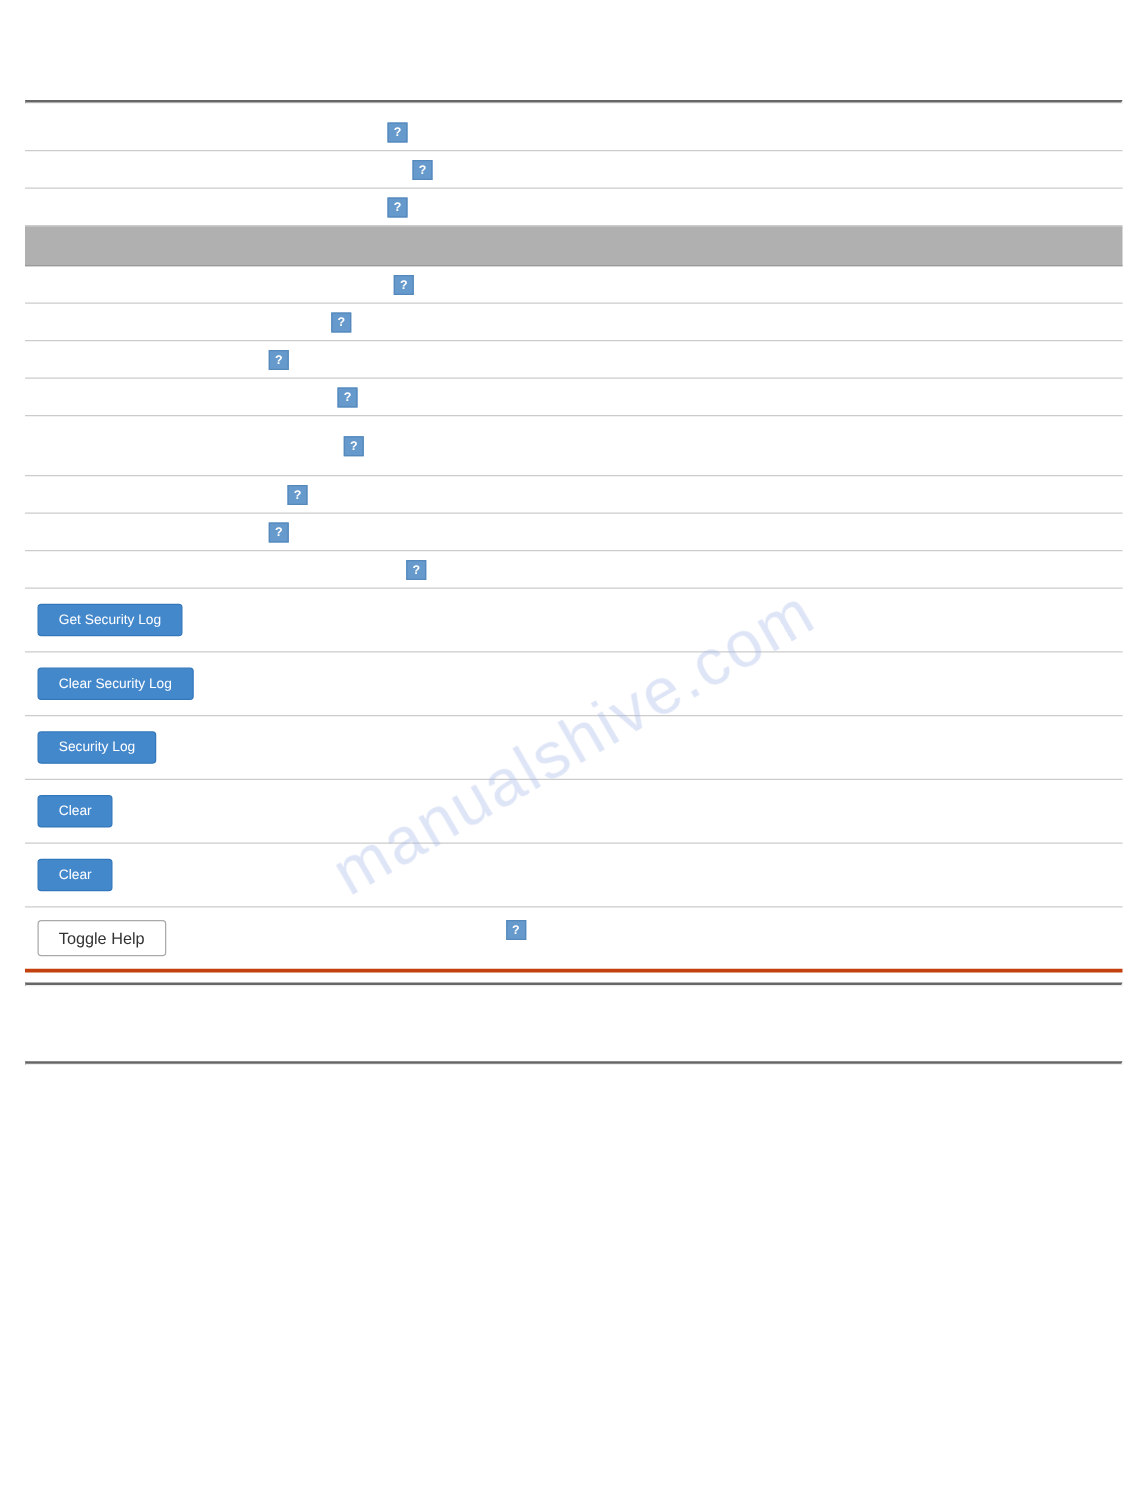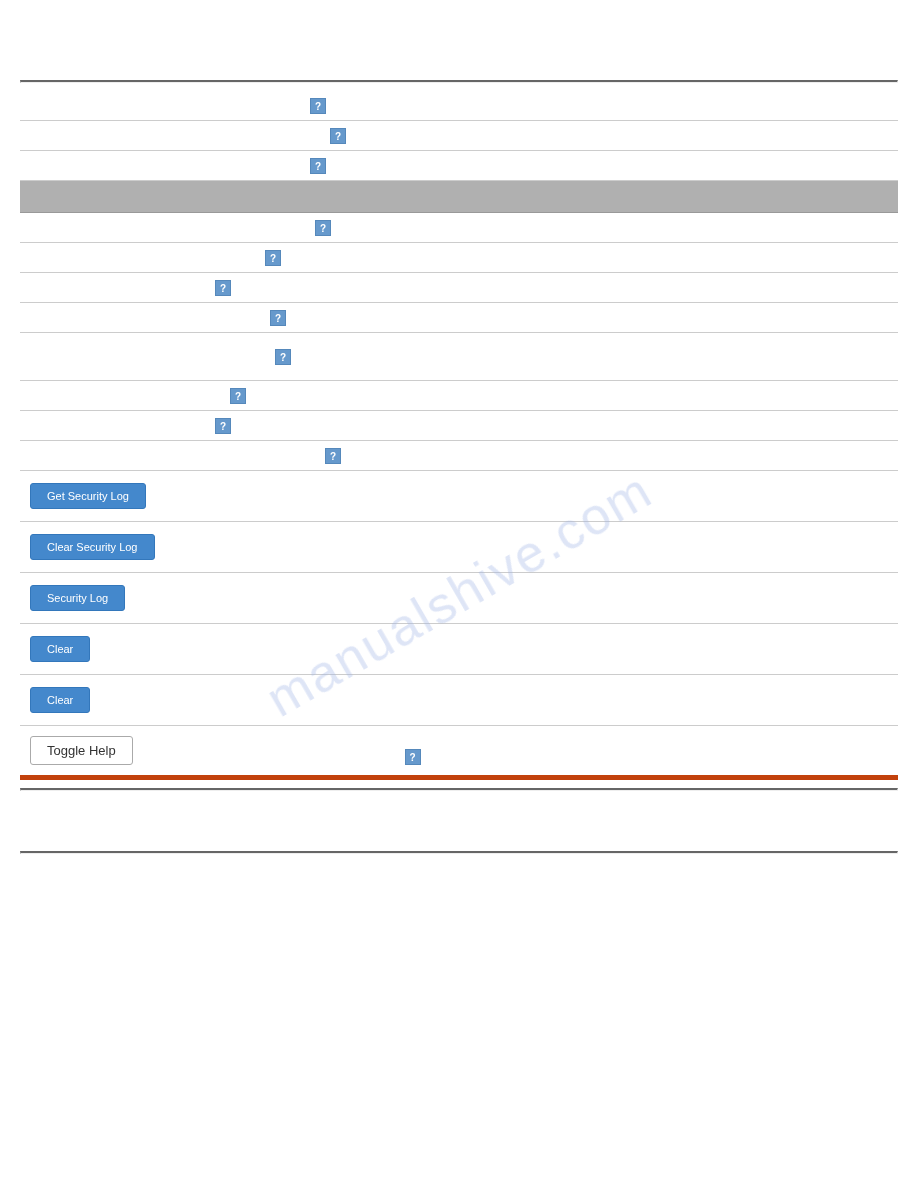--- a/index.html
+++ b/index.html
@@ -88,23 +88,23 @@
       color: #333;
       border: 1px solid #aaa;
       padding: 6px 16px;
       font-size: 13px;
       cursor: pointer;
       border-radius: 3px;
     }
 
     .toggle-help-row {
       padding: 10px 10px;
-      border-bottom: 5px solid #c2410c;
+      border-bottom: 3px solid #c2410c;
       display: flex;
-      align-items: flex-end;
+      align-items: flex-start;
       gap: 16px;
     }
 
     .top-divider {
       border-top: 2px solid #666;
       margin: 0;
     }
 
     .bottom-divider {
       border-top: 2px solid #666;

